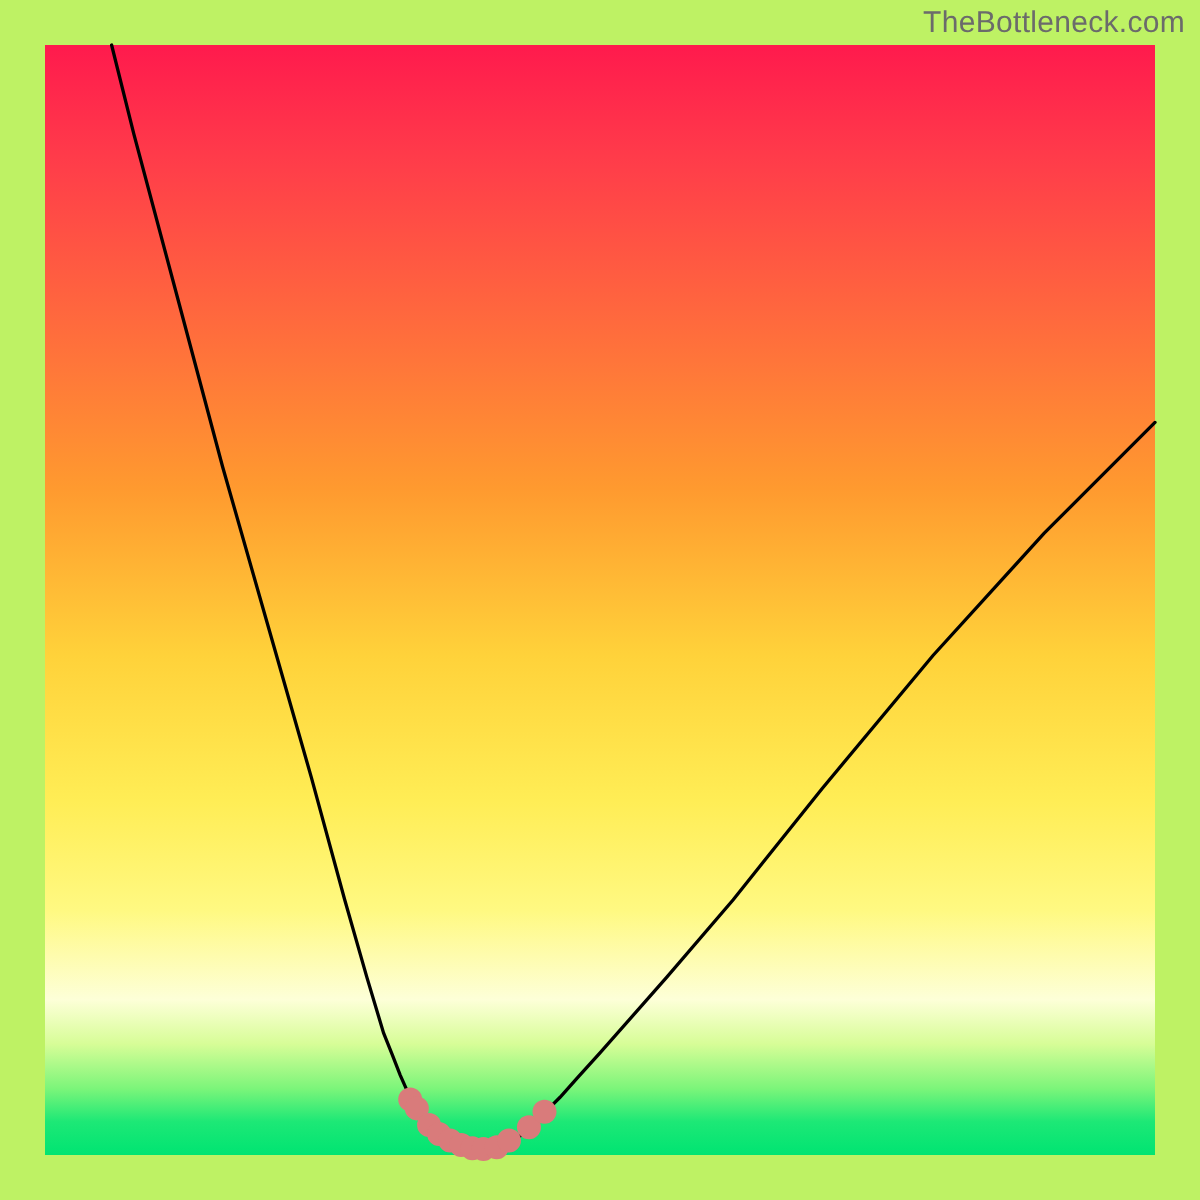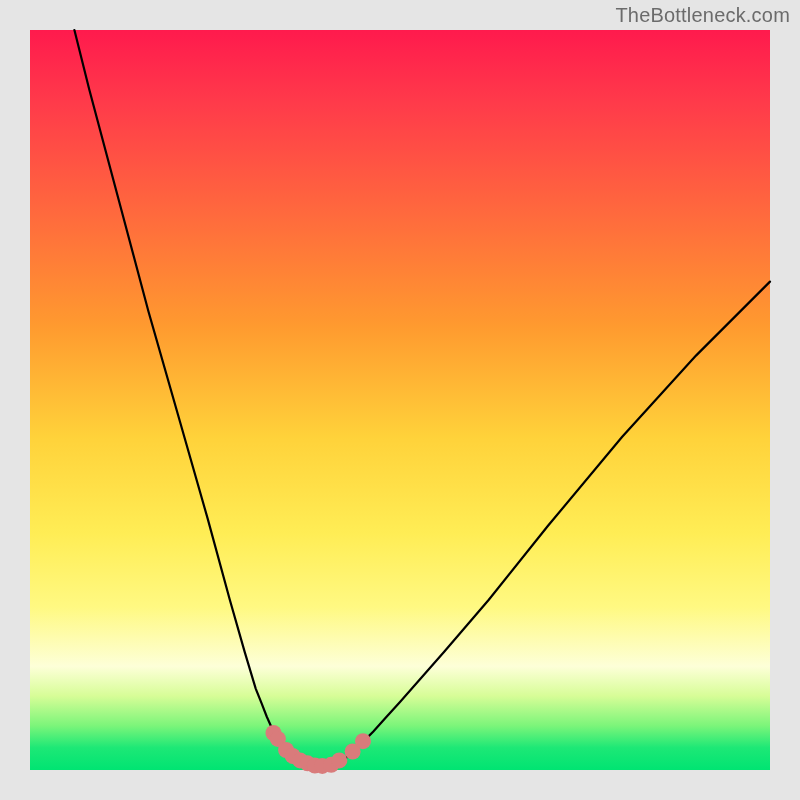--- a/index.html
+++ b/index.html
@@ -10,21 +10,21 @@
     background: #000;
     overflow: hidden;
     font-family: Arial, Helvetica, sans-serif;
   }
   .frame {
     position: absolute;
     left: 0;
     top: 0;
     width: 800px;
     height: 800px;
-    background: #e5e5e5;
+    background: #bef264;
   }
   .plot {
     position: absolute;
     left: 30px;
     top: 30px;
     width: 740px;
     height: 740px;
     background: linear-gradient(
       to bottom,
       #ff1a4d 0%,

